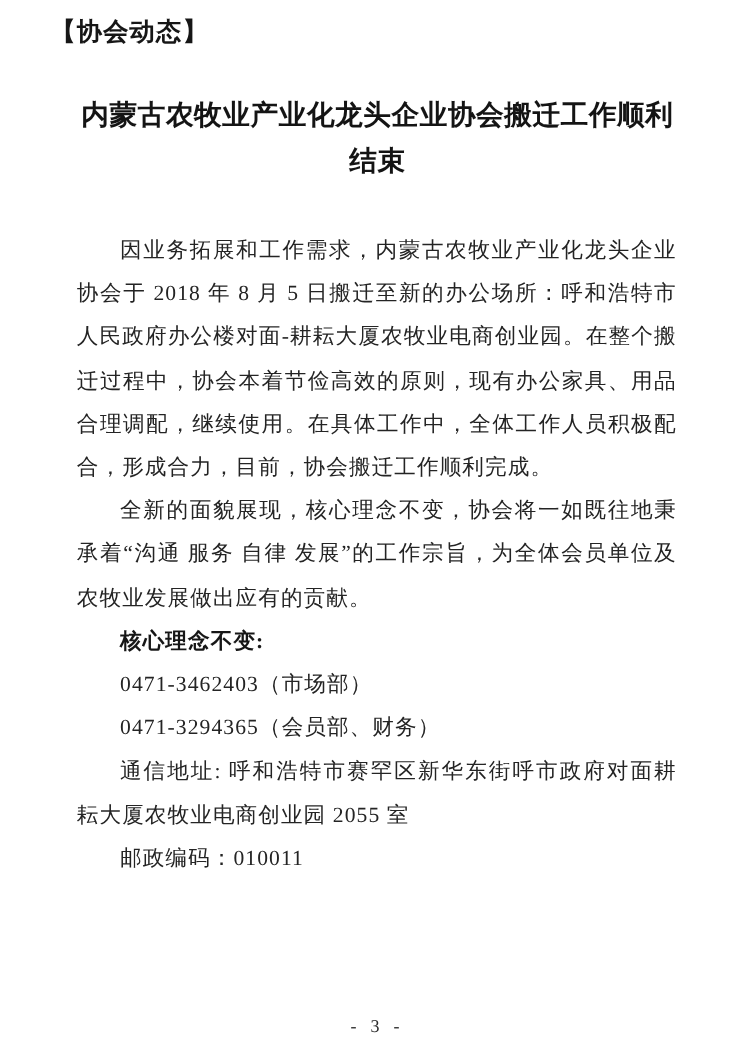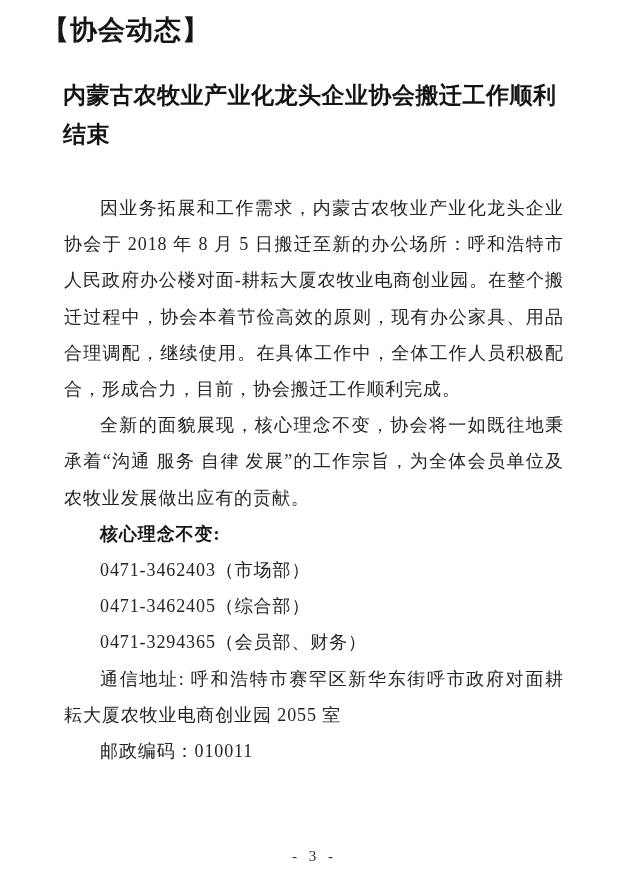--- a/index.html
+++ b/index.html
@@ -15,30 +15,30 @@
     color: #1f1f1f;
     font-family: "Liberation Serif", "DejaVu Serif", serif;
     overflow: hidden;
   }
   .section-label {
     position: absolute;
     left: 42px;
     top: 12px;
     font-family: "Liberation Sans", "DejaVu Sans", sans-serif;
     font-weight: bold;
-    font-size: 27px;
+    font-size: 21px;
     letter-spacing: 1px;
     color: #161616;
   }
   .title {
     position: absolute;
     left: 63px;
     top: 76px;
     width: 503px;
-    text-align: left;
+    text-align: center;
     font-weight: bold;
     font-size: 23px;
     line-height: 39px;
     letter-spacing: 0.5px;
     color: #141414;
   }
   .title .title-line {
     display: block;
     white-space: nowrap;
   }
@@ -82,21 +82,20 @@
   <h1 class="title" style="margin:0;">
     <span class="title-line">内蒙古农牧业产业化龙头企业协会搬迁工作顺利</span>
     <span class="title-line">结束</span>
   </h1>
 
   <div class="body-text">
     <p>因业务拓展和工作需求，内蒙古农牧业产业化龙头企业协会于 2018 年 8 月 5 日搬迁至新的办公场所：呼和浩特市人民政府办公楼对面-耕耘大厦农牧业电商创业园。在整个搬迁过程中，协会本着节俭高效的原则，现有办公家具、用品合理调配，继续使用。在具体工作中，全体工作人员积极配合，形成合力，目前，协会搬迁工作顺利完成。</p>
     <p>全新的面貌展现，核心理念不变，协会将一如既往地秉承着“沟通 服务 自律 发展”的工作宗旨，为全体会员单位及农牧业发展做出应有的贡献。</p>
     <p class="contact-heading">核心理念不变:</p>
     <p>0471-3462403（市场部）</p>
-    <p>0471-3462405（综合部）</p>
     <p>0471-3294365（会员部、财务）</p>
     <p>通信地址: 呼和浩特市赛罕区新华东街呼市政府对面耕耘大厦农牧业电商创业园 2055 室</p>
     <p>邮政编码：010011</p>
   </div>
 
   <div class="page-footer">- 3 -</div>
 
 </div>
 
 </body></html>

